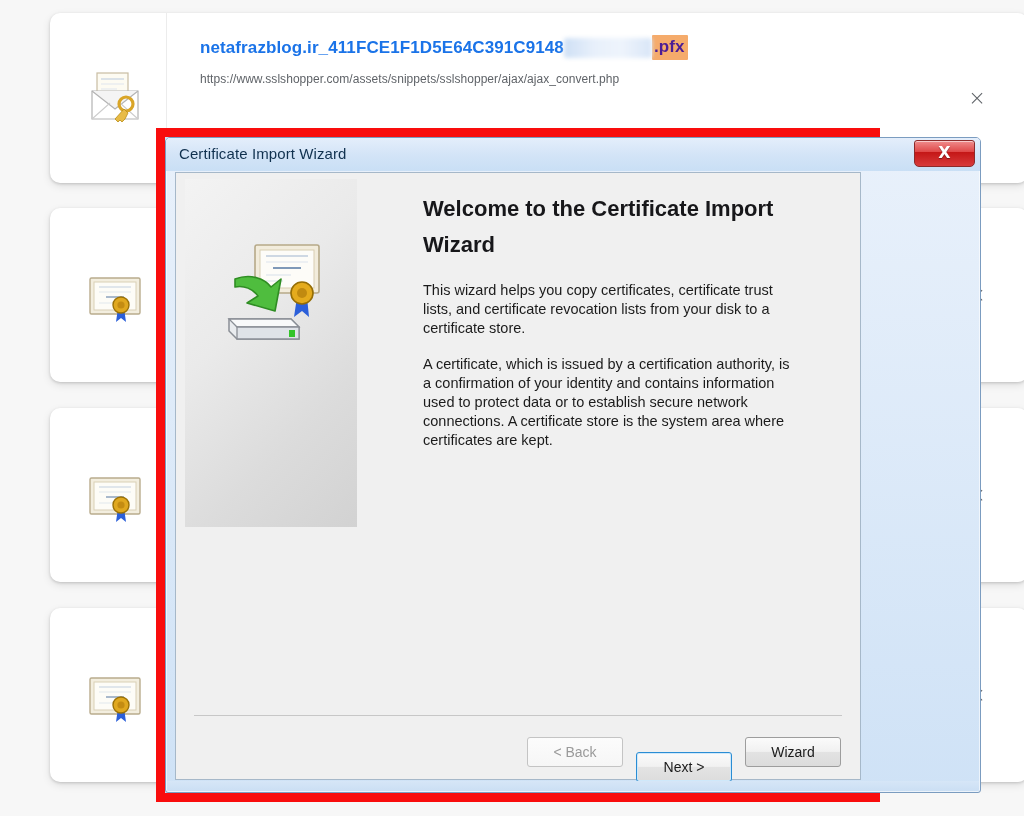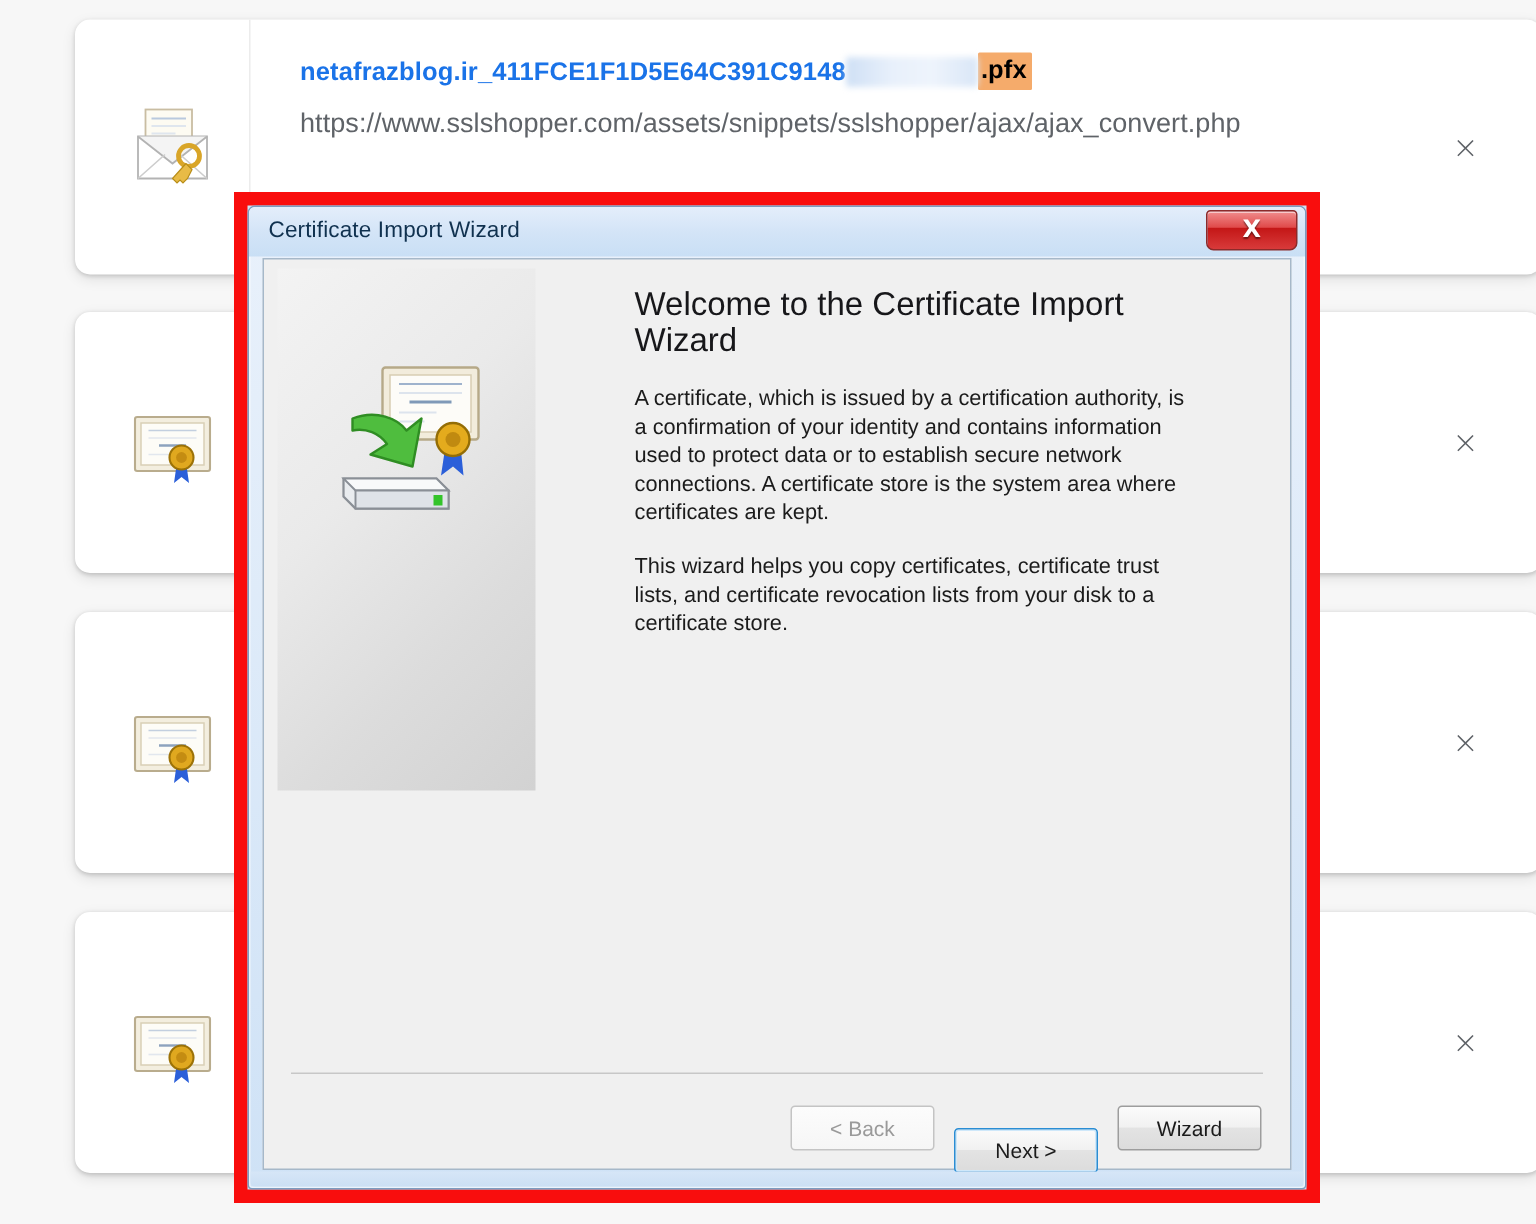--- a/index.html
+++ b/index.html
@@ -46,25 +46,25 @@
   }
   .file-name-row .fname { white-space: nowrap; }
   .file-blur {
     display: inline-block; width: 88px; height: 20px;
     margin: 0 0 0 0;
     background: linear-gradient(90deg,#cfe0f5 0%, #e8f0fb 35%, #eef4fc 65%, #d9e6f7 100%);
     filter: blur(2.2px);
     border-radius: 2px;
   }
   .file-ext {
-    background: #f5ab6b; color: #000000;
+    background: #f5ab6b; color: #4c1d95;
     padding: 1px 3px 2px 2px; border-radius: 1px;
   }
   .file-url {
-    margin-top: 12px; font-size: 18px; color: #5f6368;
+    margin-top: 12px; font-size: 12px; color: #5f6368;
     white-space: nowrap; letter-spacing: .05px;
   }
   .card-sub {
     position: absolute; left: 150px; top: 50%;
     transform: translateY(-50%);
     font-size: 15px; color: #5f6368;
     white-space: nowrap;
   }
 
   
@@ -74,21 +74,21 @@
     width: 724px; height: 674px;
     border: 9px solid #f90d0d;
     box-sizing: border-box;
     background: #cfe2f3;
   }
 
   
   #wizard {
     position: absolute;
     left: 165px; top: 137px;
-    width: 706px; height: 656px;
+    width: 816px; height: 656px;
     box-sizing: border-box;
     background: linear-gradient(180deg,#e9f1fb 0%, #cfe2f6 100%);
     border: 1px solid #7b9cc0;
     border-radius: 5px 5px 3px 3px;
     box-shadow: 0 0 0 1px rgba(255,255,255,.6) inset;
   }
   #titlebar {
     position: relative; height: 33px;
     background: linear-gradient(180deg,#e4eefb 0%, #d3e4f7 52%, #c9dff5 100%);
     border-radius: 4px 4px 0 0;
@@ -127,22 +127,22 @@
       linear-gradient(135deg, #f3f3f3 0%, #eaeaea 38%, #dcdcdc 70%, #d2d2d2 100%);
   }
   #banner-icon {
     position: absolute; left: 28px; top: 62px;
     width: 118px; height: 110px;
   }
   #content {
     position: absolute; left: 247px; top: 18px; right: 20px;
   }
   #wz-heading {
-    font-size: 22px; font-weight: normal; color: #17171a;
-    line-height: 24px; margin: 0 0 18px 0;
+    font-size: 22px; font-weight: bold; color: #17171a;
+    line-height: 36px; margin: 0 0 18px 0;
     max-width: 380px;
   }
   .wz-para {
     font-size: 14.5px; color: #1b1b1b; line-height: 19px;
     margin: 0 0 17px 0; max-width: 375px;
   }
   #sep {
     position: absolute; left: 18px; right: 18px; top: 542px;
     height: 1px; background: #c7c7c7;
   }
@@ -292,22 +292,22 @@
             <path d="M16 78 L78 78 L86 86 L86 98 L24 98 L16 90 Z" fill="#e9ecef" stroke="#8a8f96" stroke-width="1.5"></path>
             <path d="M16 78 L78 78 L86 86 L24 86 Z" fill="#f8f9fa" stroke="#8a8f96" stroke-width="1.3"></path>
             <path d="M24 86 L24 98 L86 98 L86 86 Z" fill="#dfe3e8" stroke="#8a8f96" stroke-width="1.3"></path>
             <rect x="76" y="89" width="6" height="7" fill="#33c42a"></rect>
           </svg>
         </div>
       </div>
 
       <div id="content">
         <div id="wz-heading">Welcome to the Certificate Import Wizard</div>
+        <p class="wz-para">This wizard helps you copy certificates, certificate trust lists, and certificate revocation lists from your disk to a certificate store.</p>
         <p class="wz-para">A certificate, which is issued by a certification authority, is a confirmation of your identity and contains information used to protect data or to establish secure network connections. A certificate store is the system area where certificates are kept.</p>
-        <p class="wz-para">This wizard helps you copy certificates, certificate trust lists, and certificate revocation lists from your disk to a certificate store.</p>
       </div>
 
       <div id="sep"></div>
 
       <div id="btnbar">
         <button class="wbtn disabled">&lt; Back</button>
         <button class="wbtn default">Next &gt;</button>
         <button class="wbtn">Wizard</button>
       </div>
     </div>

